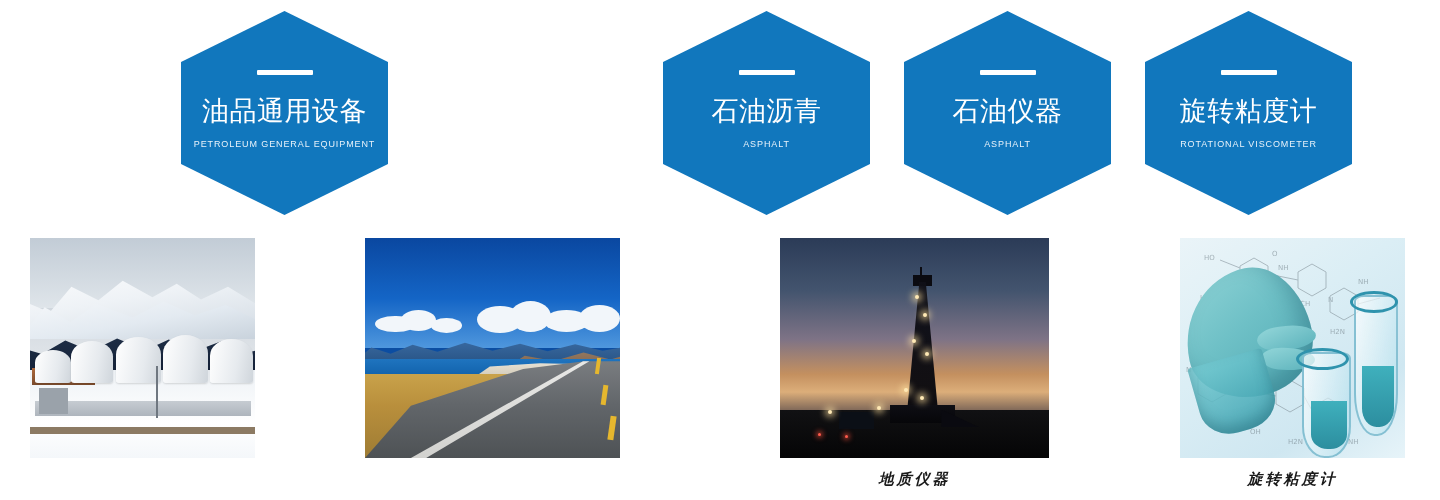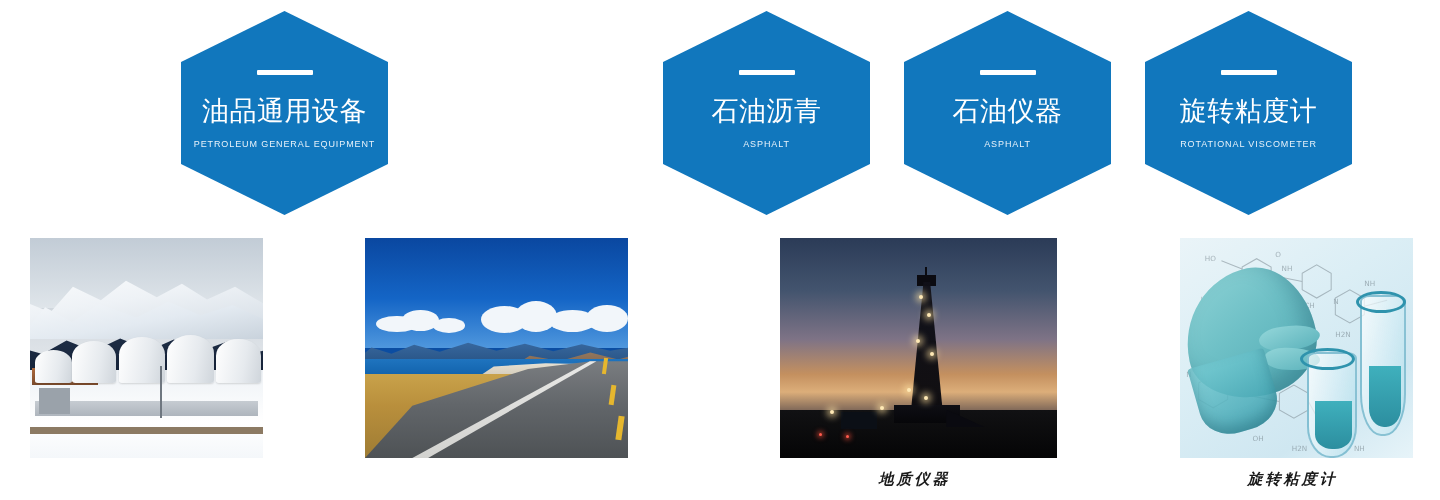--- a/index.html
+++ b/index.html
@@ -86,21 +86,20 @@
   .photo-cell {
     position: absolute;
     top: 0;
   }
   .photo-frame {
     width: 100%;
     height: 220px;
     position: relative;
     overflow: hidden;
     background: #d8dde2;
-    padding-left: 8px;
   }
   .photo-caption {
     margin-top: 11px;
     text-align: center;
     color: #1a1a1a;
     font-size: 15px;
     line-height: 20px;
     font-weight: 700;
     letter-spacing: 3px;
     font-family: "DejaVu Serif", "Liberation Serif", serif;

